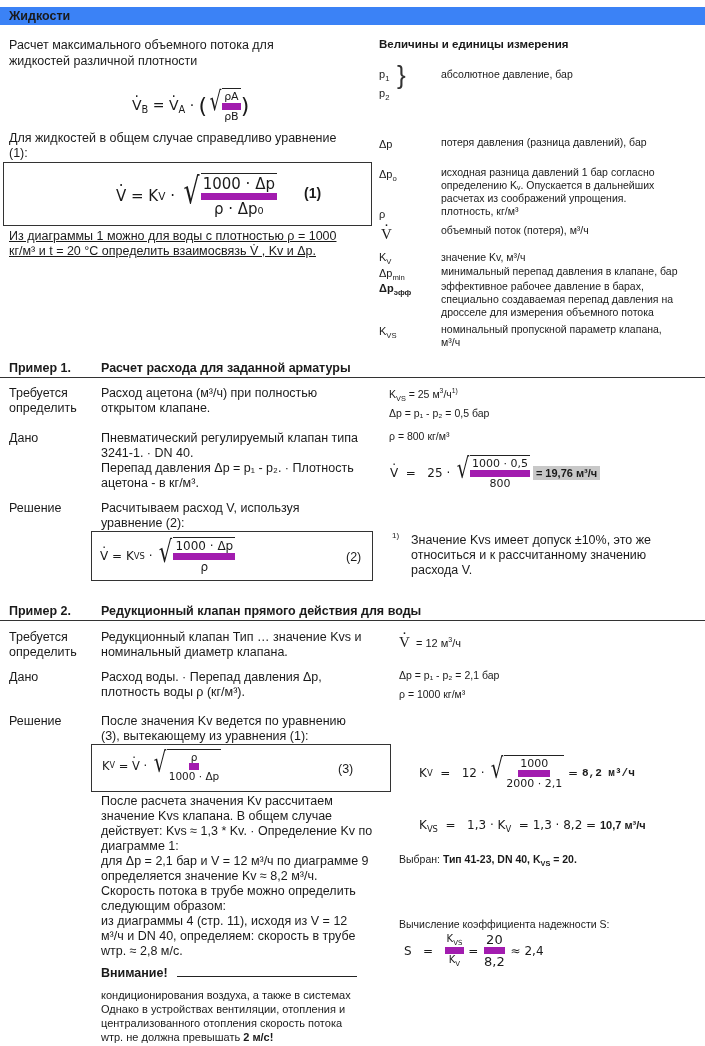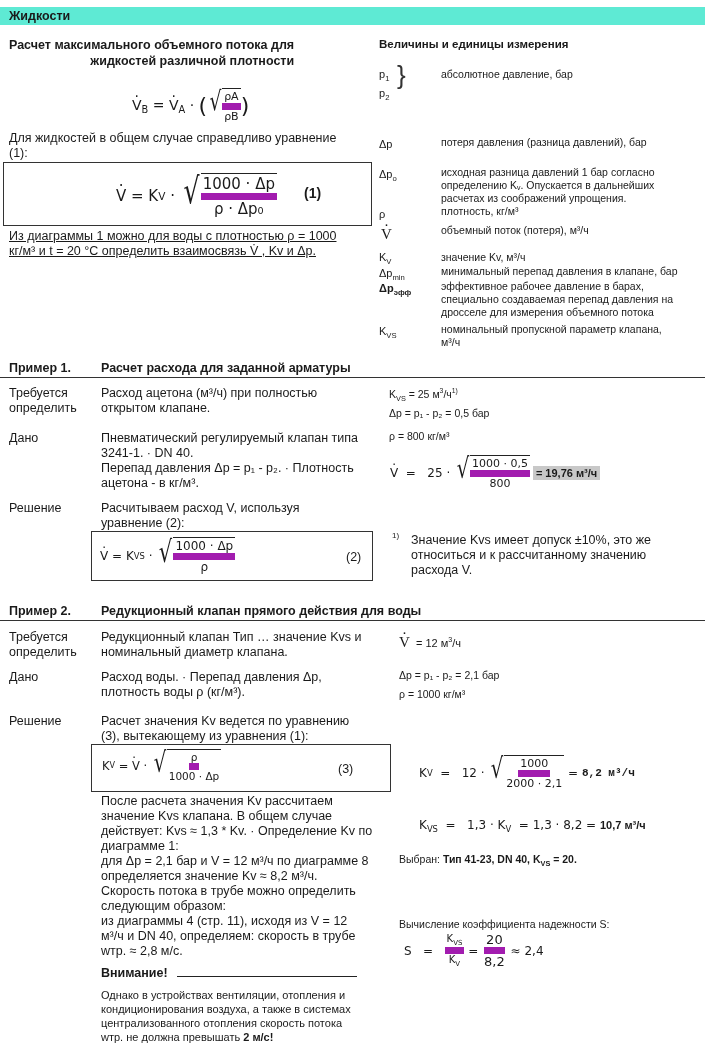--- a/index.html
+++ b/index.html
@@ -2,24 +2,24 @@
 <html><head>
 <meta charset="utf-8">
 <style>
   html, body { margin: 0; padding: 0; background: #ffffff; }
   body {
     width: 705px; height: 1046px; position: relative; overflow: hidden;
     font-family: "Liberation Sans", sans-serif; color: #1a1a1a; font-size: 12.5px;
   }
   .abs { position: absolute; }
   .header-bar {
-    left: 0; top: 7px; width: 705px; height: 18px; background: #5eead4;
+    left: 0; top: 7px; width: 705px; height: 18px; background: #3b82f6;
     font-weight: bold; font-size: 12.5px; line-height: 18px; padding-left: 9px; box-sizing: border-box;
   }
-  .title { font-weight: bold; font-size: 12.5px; line-height: 16px; text-align: right; }
+  .title { font-weight: normal; font-size: 12.5px; line-height: 16px; }
   .txt { font-size: 12.5px; line-height: 15px; }
   .sm { font-size: 10.5px; line-height: 13px; }
   .math { font-family: "DejaVu Sans", sans-serif; }
   .box { border: 1px solid #333; box-sizing: border-box; }
   .sep { height: 1px; background: #333; }
   .frac { display: inline-flex; flex-direction: column; align-items: center; vertical-align: middle; }
   .frac .num { border-bottom: 7px solid #a21caf; padding: 0 2px; }
   .frac .den { padding: 0 2px; }
   .sqrt { display: inline-flex; align-items: stretch; vertical-align: middle; }
   .sqrt .rad { font-size: 1.9em; line-height: 1; transform: scaleX(0.7); margin-right: -2px; }
@@ -195,21 +195,21 @@
 </div>
 
 <div class="abs txt" style="left:9px; top:670px;">Дано</div>
 <div class="abs txt" style="left:101px; top:670px;">
   <div>Расход воды. · Перепад давления Δp,</div>
     <div>плотность воды ρ (кг/м³).</div>
 </div>
 
 <div class="abs txt" style="left:9px; top:714px;">Решение</div>
 <div class="abs txt" style="left:101px; top:714px;">
-  <div>Расчет значения Kv ведется по уравнению</div>
+  <div>После значения Kv ведется по уравнению</div>
     <div>(3), вытекающему из уравнения (1):</div>
 </div>
 
 <div class="abs box" style="left:91px; top:744px; width:300px; height:48px;">
   <div class="abs math" style="left:10px; top:4px; font-size:11.5px; display:flex; align-items:center;">
     K<sub>V</sub>&nbsp;= <span class="dot-v">&nbsp;V</span>&nbsp;·&nbsp;
     <span class="sqrt">
         <span class="rad" style="font-size:28px;">√</span>
         <span class="inner"><span class="frac" style="font-size:10.5px;">
             <span class="num">ρ</span>
@@ -218,36 +218,36 @@
       </span>
   </div>
   <div class="abs" style="left:246px; top:17px; font-size:12.5px;">(3)</div>
 </div>
 
 <div class="abs txt" style="left:101px; top:794px;">
   <div>После расчета значения Kv рассчитаем</div>
   <div>значение Kvs клапана. В общем случае</div>
   <div>действует: Kvs ≈ 1,3 * Kv. · Определение Kv по</div>
   <div>диаграмме 1:</div>
-  <div>для Δp = 2,1 бар и V = 12 м³/ч по диаграмме 8</div>
+  <div>для Δp = 2,1 бар и V = 12 м³/ч по диаграмме 9</div>
   <div>определяется значение Kv ≈ 8,2 м³/ч.</div>
   <div>Скорость потока в трубе можно определить</div>
   <div>следующим образом:</div>
   <div>из диаграммы 4 (стр. 11), исходя из V = 12</div>
   <div>м³/ч и DN 40, определяем: скорость в трубе</div>
   <div>wтр.  ≈  2,8 м/с.</div>
 </div>
 
 <div class="abs b" style="left:101px; top:966px; font-size:12.5px;">
   <span>Внимание!</span>
   <span style="display:inline-block; width:180px; border-bottom:1px solid #222; margin-left:6px;"></span>
 </div>
 <div class="abs" style="left:101px; top:988px; font-size:11px; line-height:14px;">
+  <div>кондиционирования воздуха, а также в системах</div>
   <div>Однако в устройствах вентиляции, отопления и</div>
-  <div>кондиционирования воздуха, а также в системах</div>
   <div>централизованного отопления скорость потока</div>
   <div><span>wтр. не должна превышать </span><span class="b">2 м/с!</span></div>
 </div>
 
 <div class="abs" style="left:399px; top:634px; font-size:11px;">
   <span class="dot-v" style="font-family:'Liberation Serif', serif; font-size:15px;">V</span>&nbsp; = 12 м<sup>3</sup>/ч
 </div>
 <div class="abs sm" style="left:399px; top:669px;">Δp = p₁ - p₂ = 2,1 бар</div>
 <div class="abs sm" style="left:399px; top:688px;">ρ = 1000 кг/м³</div>
 

